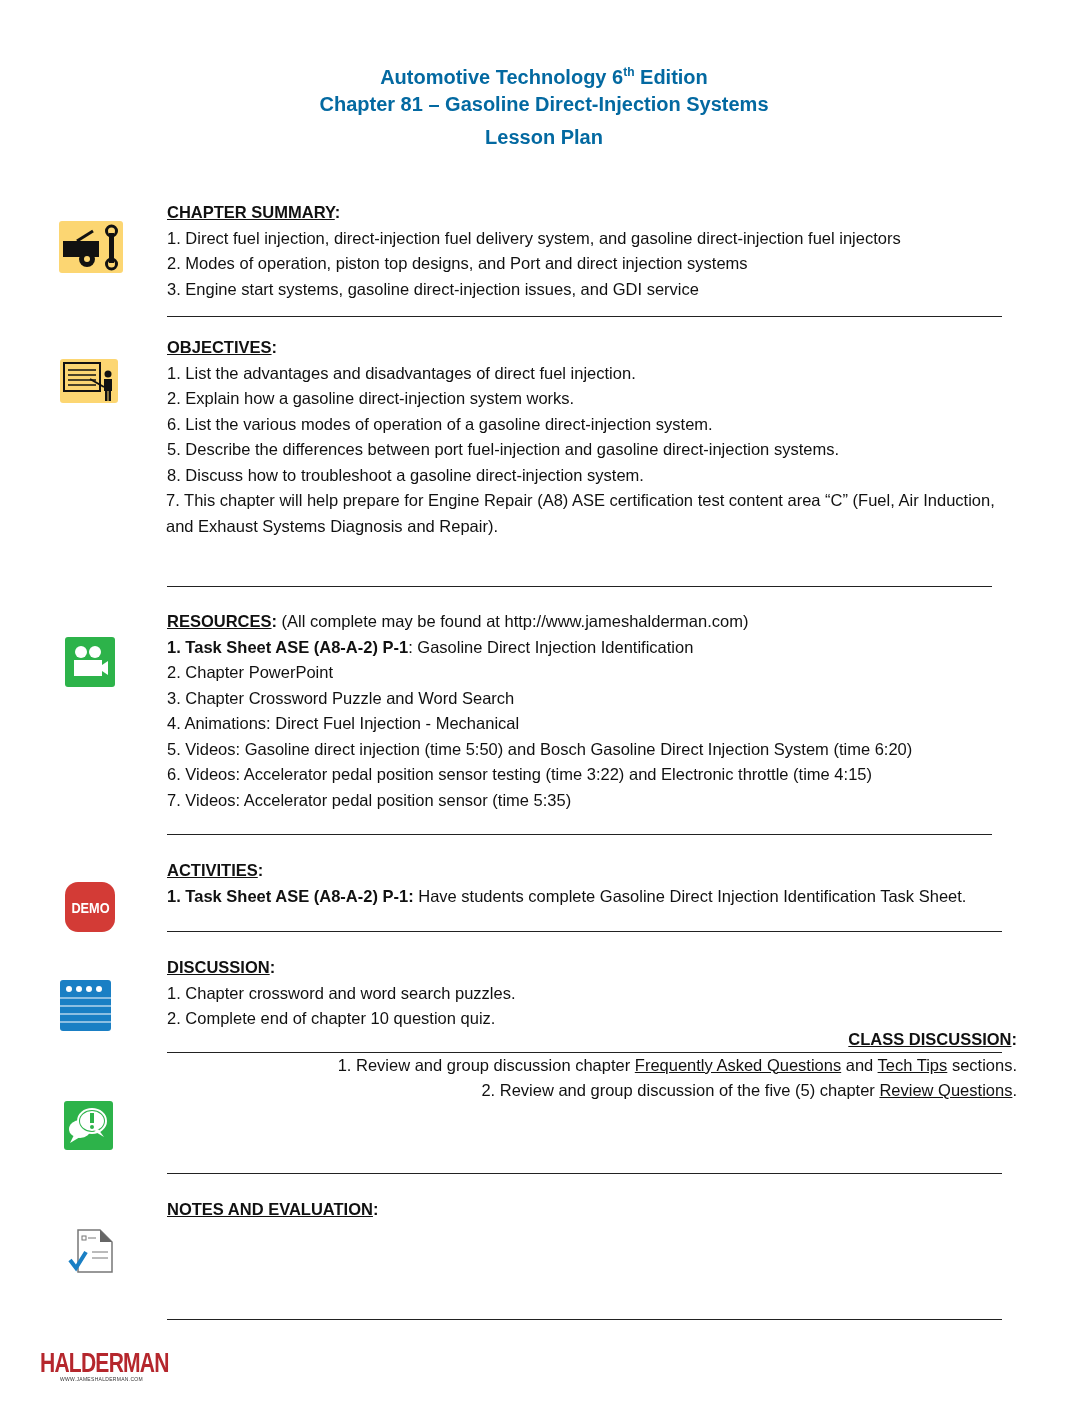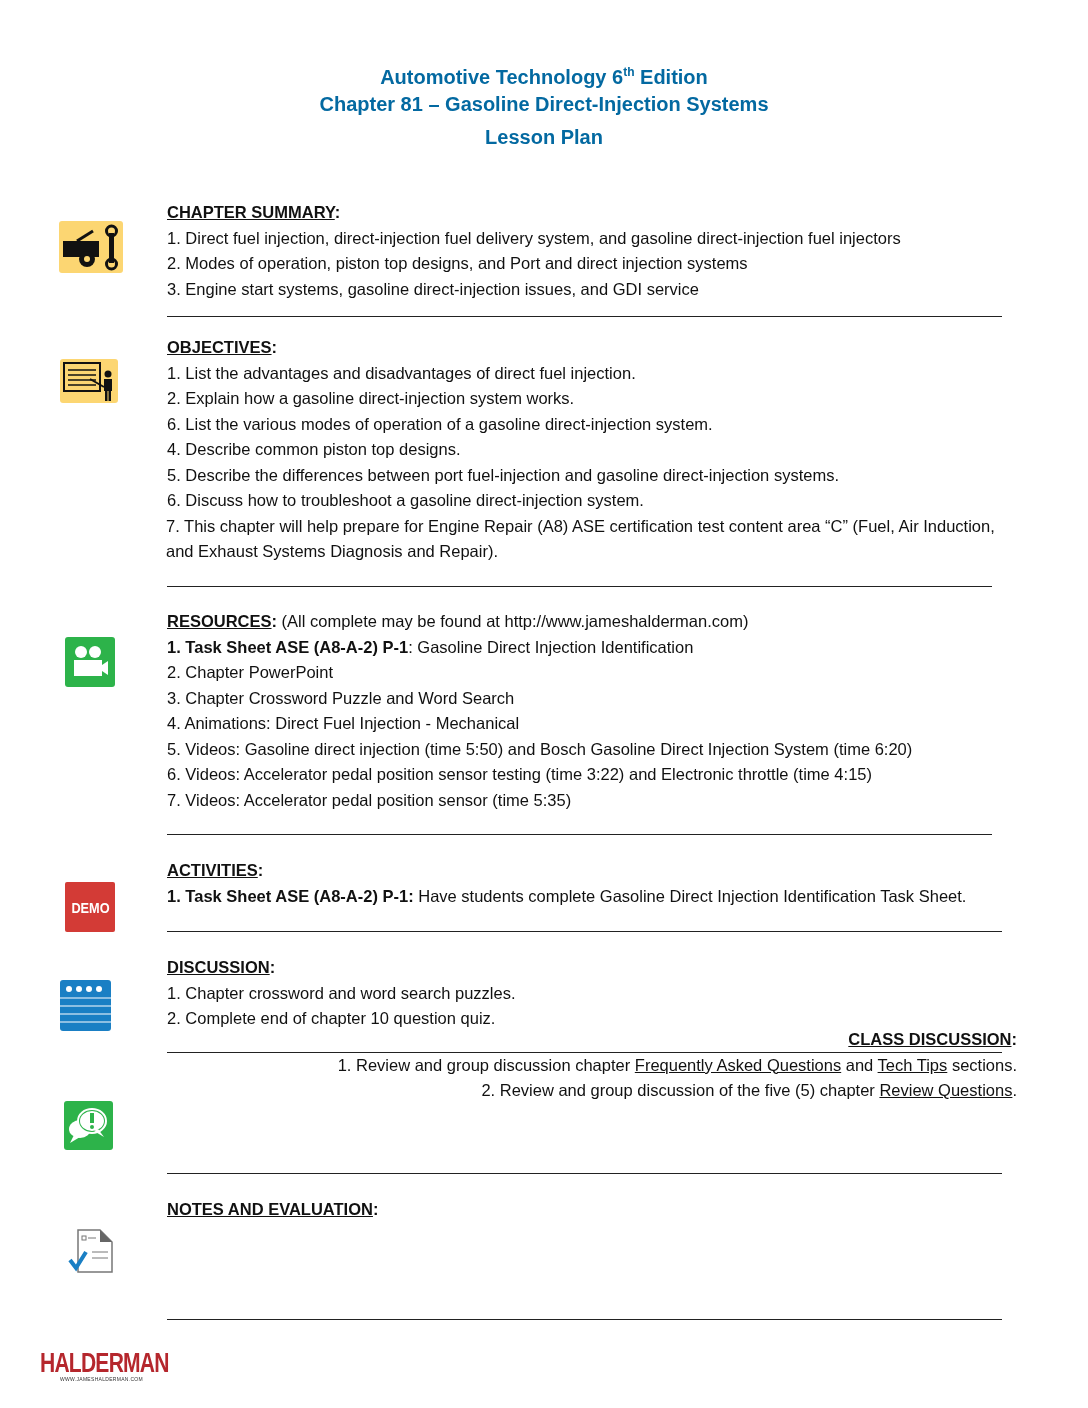--- a/index.html
+++ b/index.html
@@ -57,23 +57,22 @@
     <rect x="44" y="20" width="8" height="12" fill="#111"></rect>
     <rect x="45" y="32" width="2.5" height="10" fill="#111"></rect>
     <rect x="48.5" y="32" width="2.5" height="10" fill="#111"></rect>
   </svg>
 </div>
 <div class="section" style="top:335px;">
   <div class="heading"><span class="u">OBJECTIVES</span><span>:</span></div>
   <div class="line">1. List the advantages and disadvantages of direct fuel injection.</div>
   <div class="line">2. Explain how a gasoline direct-injection system works.</div>
   <div class="line">6. List the various modes of operation of a gasoline direct-injection system.</div>
-  <div class="line">4. Describe common piston top designs.</div>
   <div class="line">5. Describe the differences between port fuel-injection and gasoline direct-injection systems.</div>
-  <div class="line">6. Discuss how to troubleshoot a gasoline direct-injection system.</div>
+  <div class="line">8. Discuss how to troubleshoot a gasoline direct-injection system.</div>
   <div class="wrap" style="width:830px;margin-left:-1px;">7. This chapter will help prepare for Engine Repair (A8) ASE certification test content area “C” (Fuel, Air Induction, and Exhaust Systems Diagnosis and Repair).</div>
 </div>
 <div class="rule" style="left:167px;top:586px;width:825px;"></div>
 
 <div class="icon" style="left:65px;top:637px;width:50px;height:50px;background:#2db34a;border-radius:3px;">
   <svg width="50" height="50" viewBox="0 0 50 50">
     <circle cx="16" cy="15" r="6" fill="#fff"></circle>
     <circle cx="30" cy="15" r="6" fill="#fff"></circle>
     <rect x="9" y="23" width="28" height="16" fill="#fff"></rect>
     <polygon points="37,28 43,24 43,38 37,34" fill="#fff"></polygon>
@@ -84,21 +83,21 @@
   <div class="line"><span class="b">1. Task Sheet ASE (A8-A-2) P-1</span><span>: Gasoline Direct Injection Identification</span></div>
   <div class="line">2. Chapter PowerPoint</div>
   <div class="line">3. Chapter Crossword Puzzle and Word Search</div>
   <div class="line">4. Animations: Direct Fuel Injection - Mechanical</div>
   <div class="line">5. Videos: Gasoline direct injection (time 5:50) and Bosch Gasoline Direct Injection System (time 6:20)</div>
   <div class="line">6. Videos: Accelerator pedal position sensor testing (time 3:22) and Electronic throttle (time 4:15)</div>
   <div class="line">7. Videos: Accelerator pedal position sensor (time 5:35)</div>
 </div>
 <div class="rule" style="left:167px;top:834px;width:825px;"></div>
 
-<div class="icon" style="left:65px;top:882px;width:50px;height:50px;background:#d33b36;border-radius:2px;display:flex;align-items:center;justify-content:center;">
+<div class="icon" style="left:65px;top:882px;width:50px;height:50px;background:#d33b36;border-radius:13px;display:flex;align-items:center;justify-content:center;">
   <span style="color:#fff;font-weight:bold;font-size:15px;transform:scaleX(0.85);display:inline-block;">DEMO</span>
 </div>
 <div class="section" style="top:858px;width:870px;">
   <div class="heading"><span class="u">ACTIVITIES</span><span>:</span></div>
   <div class="line"><span class="b">1. Task Sheet ASE (A8-A-2) P-1:</span><span> Have students complete Gasoline Direct Injection Identification Task Sheet.</span></div>
 </div>
 <div class="rule" style="left:167px;top:931px;width:835px;"></div>
 
 <div class="icon" style="left:60px;top:980px;width:51px;height:51px;background:#1a7fc4;border-radius:3px;">
   <svg width="51" height="51" viewBox="0 0 51 51">

